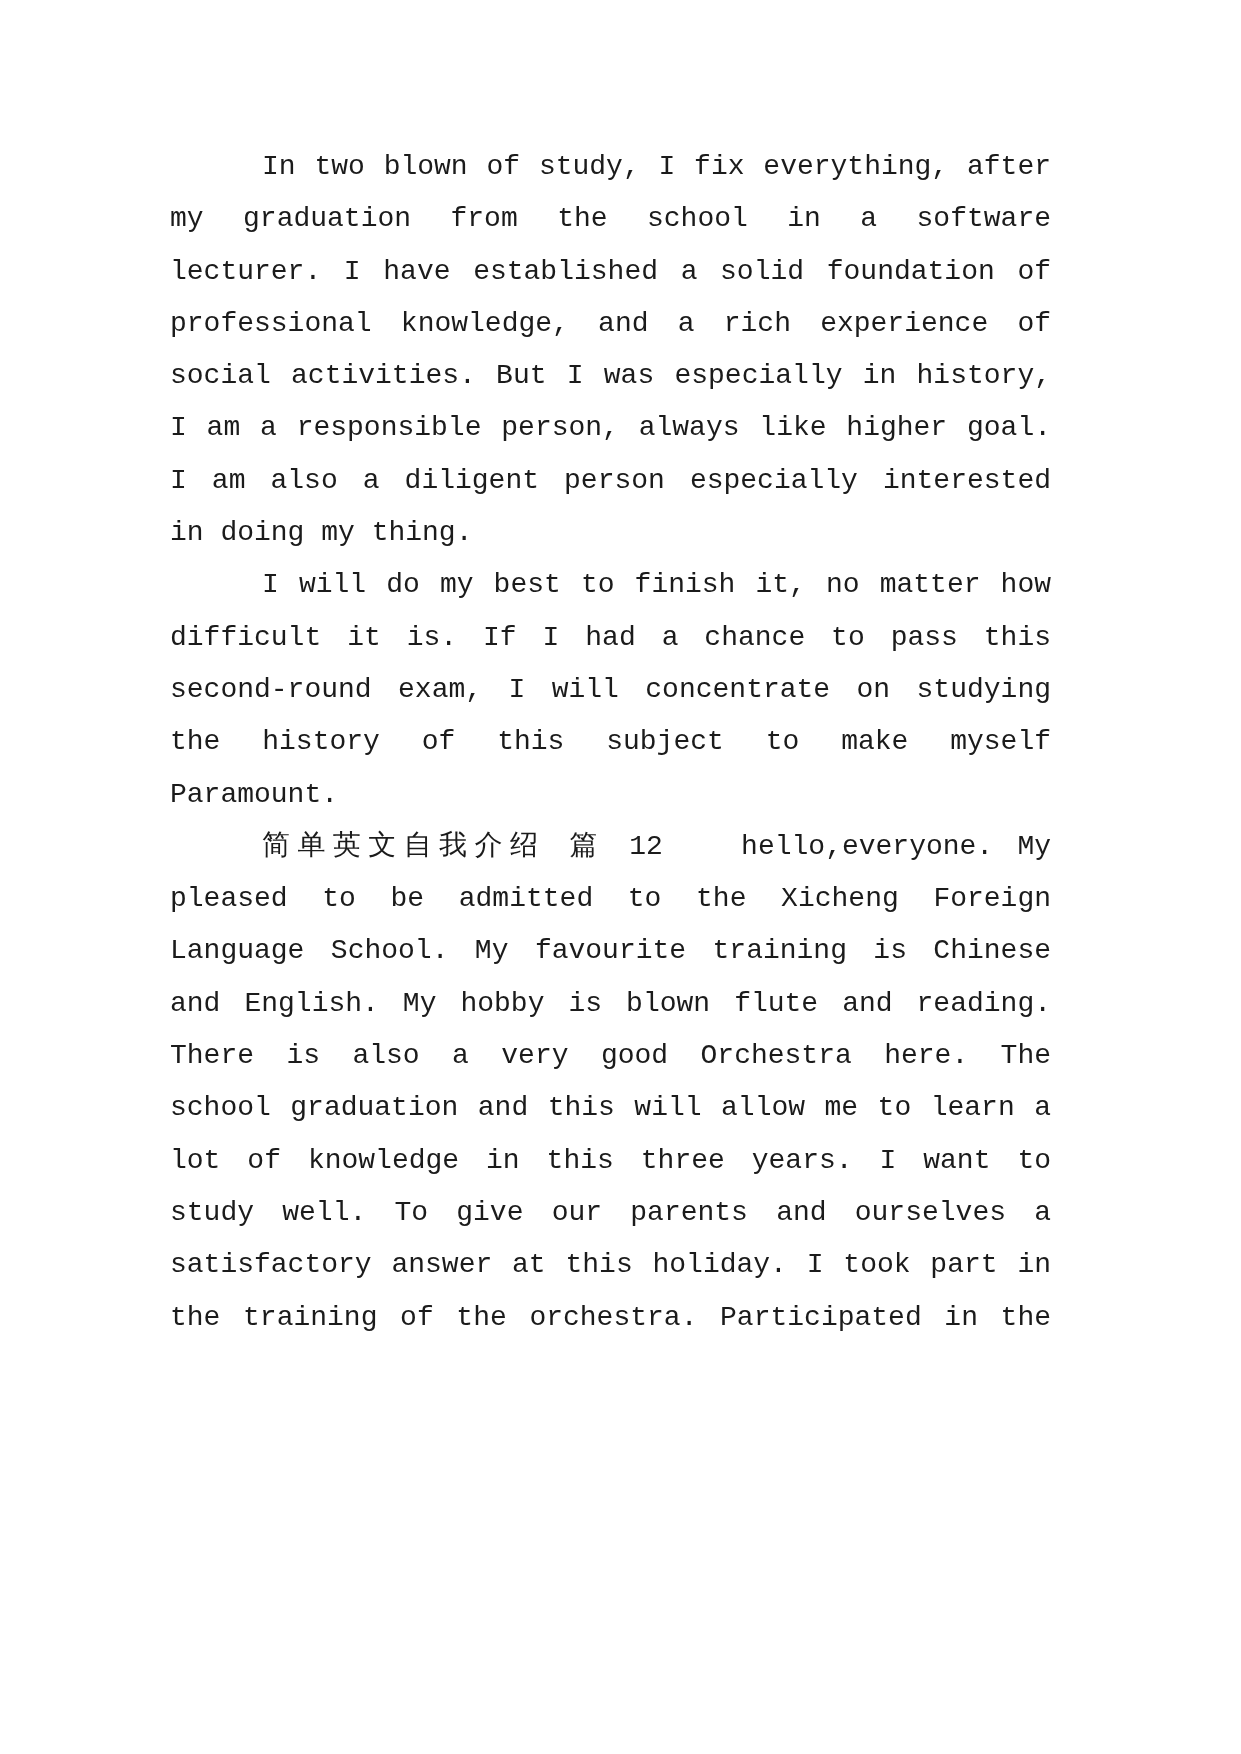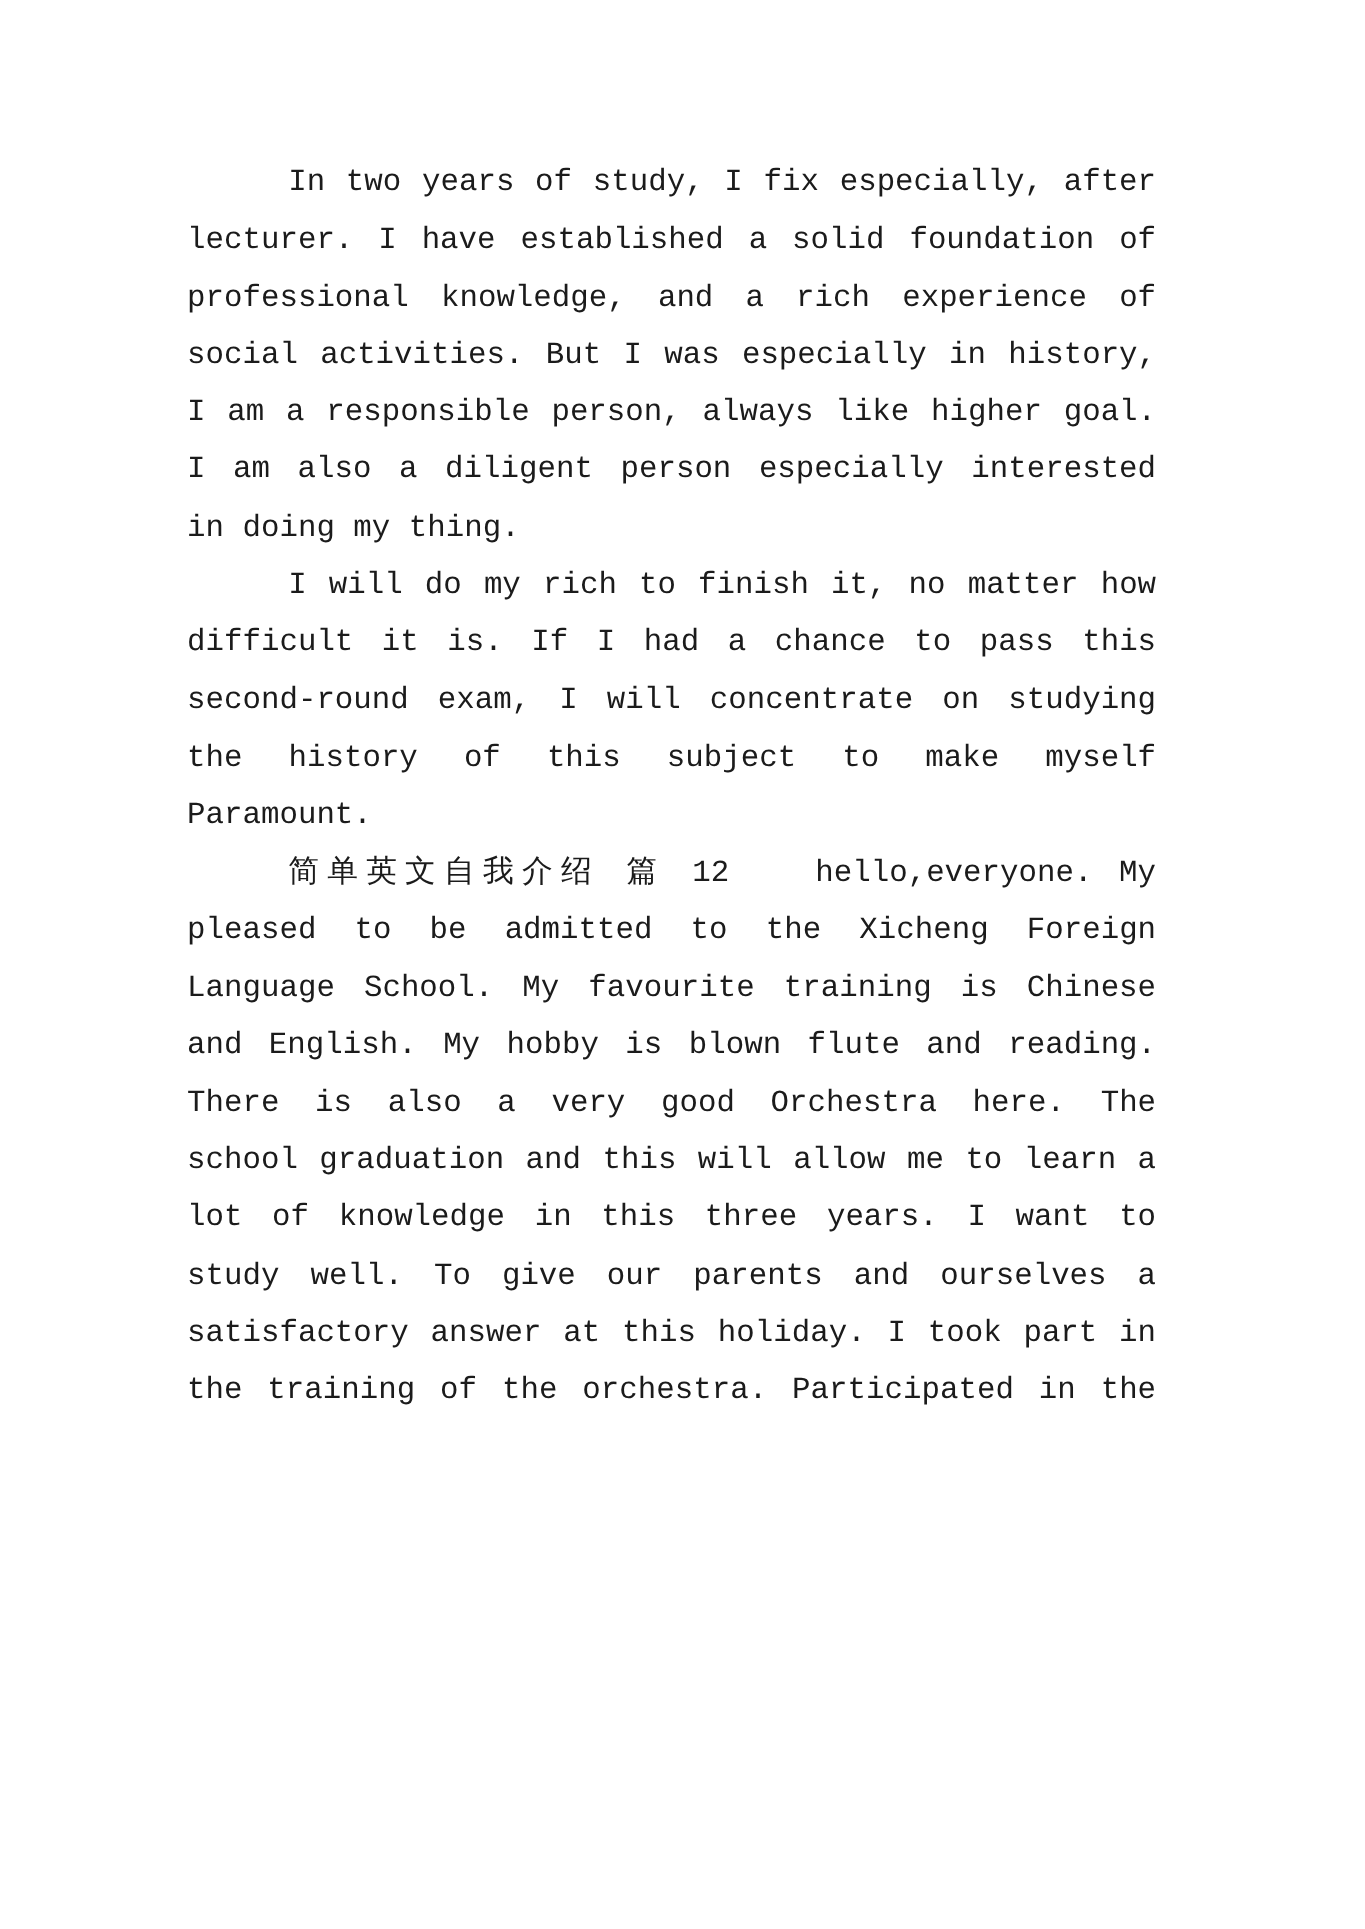--- a/index.html
+++ b/index.html
@@ -47,30 +47,31 @@
   .line.indent {
     text-indent: 92px;
   }
 </style>
 </head>
 <body>
 
 <div class="page">
   <div class="content" style="color: rgb(27, 27, 27);">
       <div class="paragraph">
-        <div class="line indent">In two years of study, I fix especially, after</div>
+        <div class="line indent">In two blown of study, I fix everything, after</div>
+        <div class="line">my graduation from the school in a software</div>
         <div class="line">lecturer. I have established a solid foundation of</div>
         <div class="line">professional knowledge, and a rich experience of</div>
         <div class="line">social activities. But I was especially in history,</div>
         <div class="line">I am a responsible person, always like higher goal.</div>
         <div class="line">I am also a diligent person especially interested</div>
         <div class="line no-just">in doing my thing.</div>
       </div>
       <div class="paragraph">
-        <div class="line indent">I will do my rich to finish it, no matter how</div>
+        <div class="line indent">I will do my best to finish it, no matter how</div>
         <div class="line">difficult it is. If I had a chance to pass this</div>
         <div class="line">second-round exam, I will concentrate on studying</div>
         <div class="line">the history of this subject to make myself</div>
         <div class="line no-just">Paramount.</div>
       </div>
       <div class="paragraph">
         <div class="line indent">简单英文自我介绍 篇 12　　hello,everyone. My</div>
         <div class="line">pleased to be admitted to the Xicheng Foreign</div>
         <div class="line">Language School. My favourite training is Chinese</div>
         <div class="line">and English. My hobby is blown flute and reading.</div>

